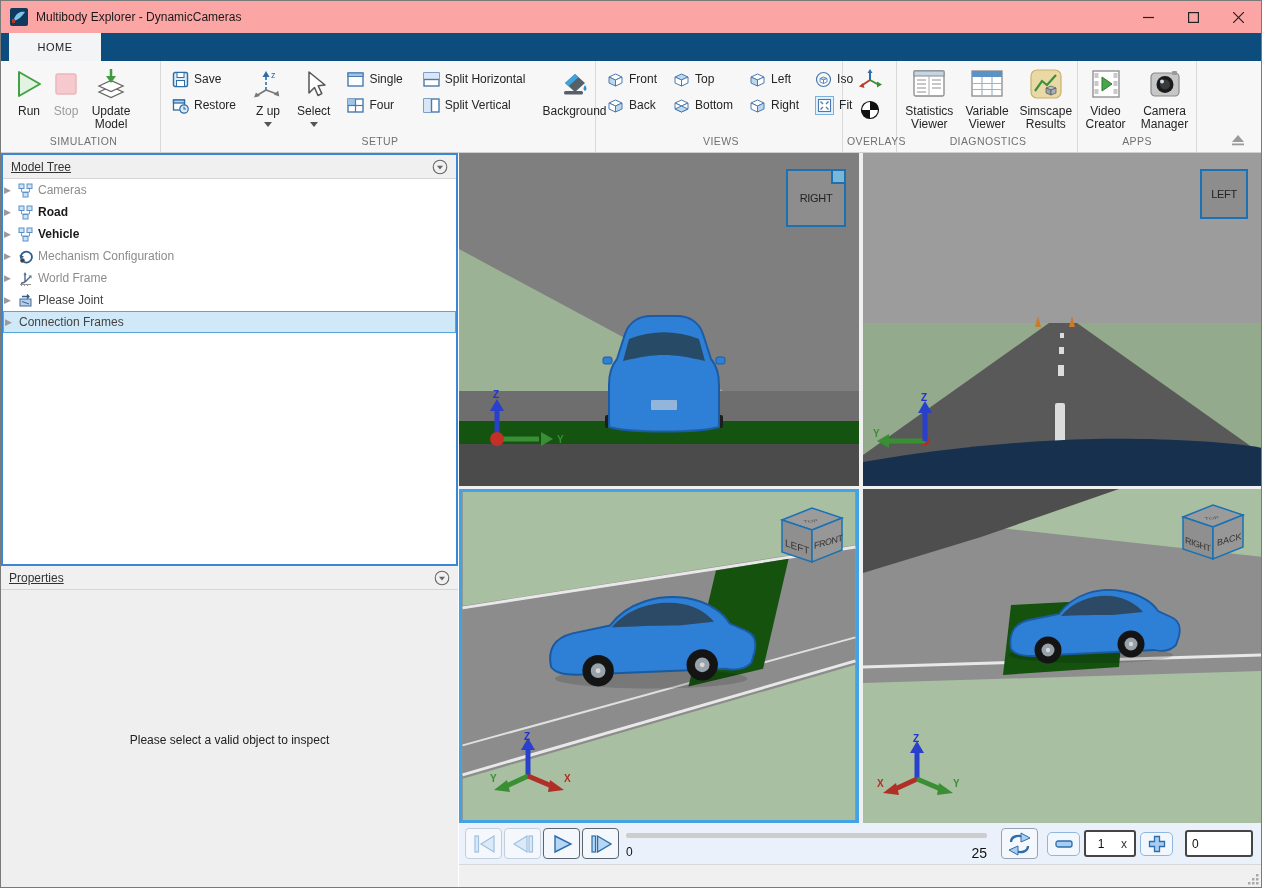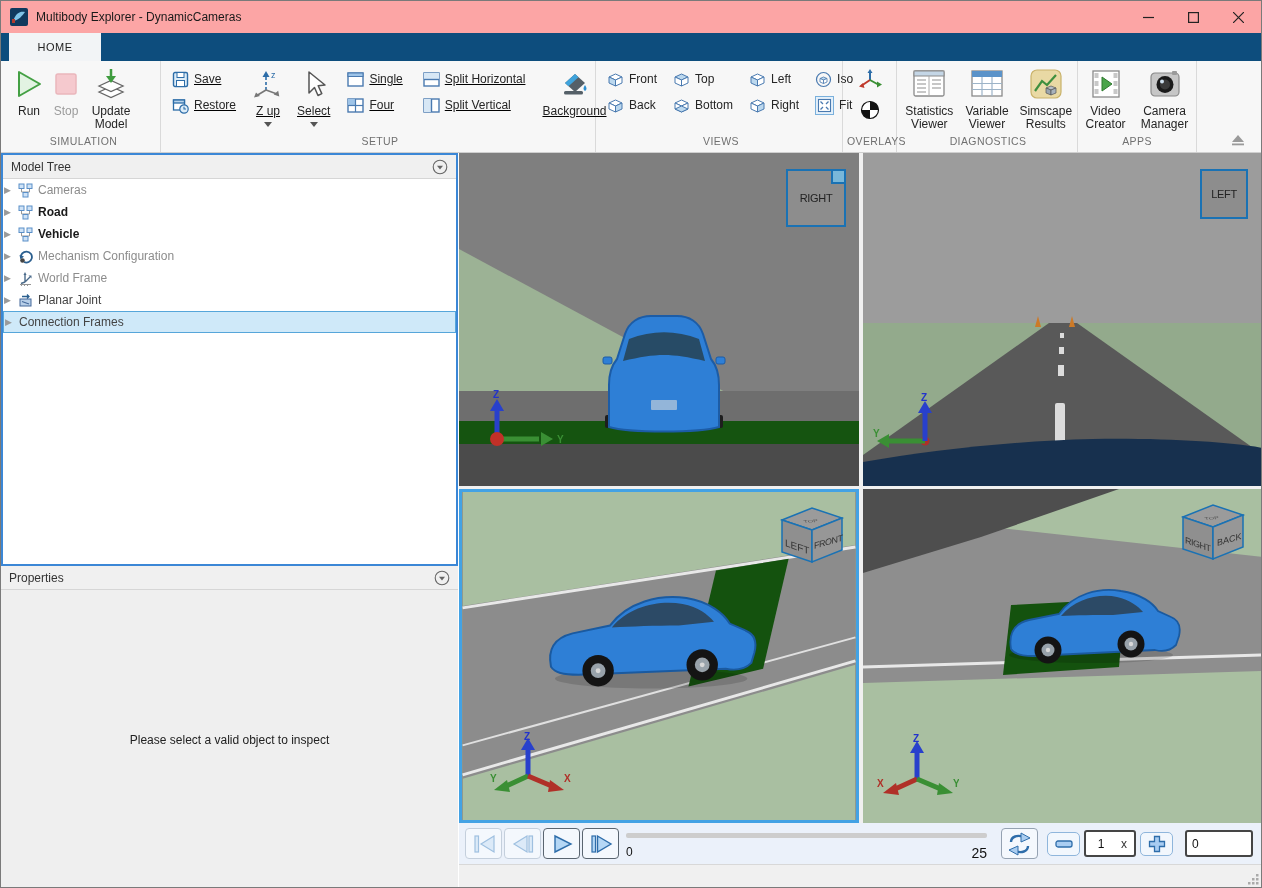--- a/index.html
+++ b/index.html
@@ -32,21 +32,21 @@
   .vcol { display:flex; flex-direction:column; gap:4px; padding-top:7px; }
   .small-btn { display:flex; align-items:center; gap:5px; height:22px; font-size:12px; color:#252525; white-space:nowrap; padding:0 3px; }
   .icon-btn { width:28px; height:26px; display:flex; align-items:center; justify-content:center; }
   .fit-box { border:1px solid #7ab0dc; background:#e4f0fa; }
   .ribbon-tail { flex:1; position:relative; }
   .collapse-btn { position:absolute; right:14px; bottom:6px; }
 
   
   .left-panel { position:absolute; left:0; top:152px; width:457px; height:736px; background:#efefef; }
   .model-tree-panel { position:absolute; left:0; top:0; width:457px; height:413px; background:#fff; border:2px solid #3b87d6; }
-  .panel-header { height:24px; background:#f0f0f0; border-bottom:1px solid #d6d6d6; display:flex; align-items:center; padding:0 8px; font-size:12px; color:#333; }
+  .panel-header { height:24px; background:#f0f0f0; border-bottom:1px solid #d6d6d6; display:flex; align-items:center; padding:0 8px; font-size:12px; color:#333;text-decoration:underline; }
   .panel-header .hdr-spacer { flex:1; }
   .tree-root { height:27px; display:flex; align-items:center; padding-left:10px; font-size:12.5px; font-weight:bold; color:#111; background:#fafafa; border-bottom:1px solid #c9c9c9; }
   .tree-row { height:22px; display:flex; align-items:center; padding-left:1px; font-size:12px; color:#444; }
   .tree-row .twisty { width:14px; color:#9a9a9a; font-size:9px; }
   .tree-row .twisty::before { content:"\25B6"; }
   .tree-row .ticon { margin-right:5px; }
   .tree-row .tlabel { }
   .tree-row.dim .tlabel { color:#8c8c8c; }
   .tree-row.bold .tlabel { color:#1a1a1a; font-weight:bold; }
   .tree-row.selected { background:#cfe9f9; border:1px solid #56a6da; }
@@ -152,21 +152,21 @@
             <polygon points="11,8 21,8 16,15" fill="#3f9c3f"></polygon>
           </svg>
             </div>
           <div class="blabel">Update Model</div>
         </div>
       </div>
       <div class="rsec-label">SIMULATION</div>
     </div>
 
     <div class="rsec" style="width:435px; padding-left:8px;">
-      <div class="rbody" style="gap:14px;text-decoration:underline;">
+      <div class="rbody" style="gap:14px;">
         <div class="vcol">
           <div class="small-btn">
             <svg width="17" height="17">
               <rect x="1.5" y="1.5" width="14" height="14" rx="1.5" fill="#dcecf8" stroke="#2d6da8" stroke-width="1.4"></rect>
               <rect x="5" y="1.5" width="7" height="5" fill="#fff" stroke="#2d6da8" stroke-width="1"></rect>
               <rect x="4.5" y="9.5" width="8" height="6" fill="#fff" stroke="#2d6da8" stroke-width="1"></rect>
             </svg>
             <span>Save</span>
           </div>
           <div class="small-btn">
@@ -498,21 +498,21 @@
         </svg>
         <span class="tlabel">World Frame</span>
       </div>
       <div class="tree-row">
         <span class="twisty"></span>
         <svg class="ticon" width="15" height="15">
           <rect x="2" y="6" width="11" height="7" fill="#b8cfe8" stroke="#44699a"></rect>
           <path d="M4,3.5 h7 M9,1.5 l2,2 l-2,2" stroke="#2b5f8f" stroke-width="1.3" fill="none"></path>
           <path d="M4,8.5 l7,2.5" stroke="#44699a" stroke-width="1.2"></path>
         </svg>
-        <span class="tlabel">Planar Joint</span>
+        <span class="tlabel">Please Joint</span>
       </div>
       <div class="tree-row selected">
         <span class="twisty"></span>
         <span class="tlabel">Connection Frames</span>
       </div>
     </div>
 
     <div class="properties-panel">
       <div class="panel-header">
         <span>Properties</span>

